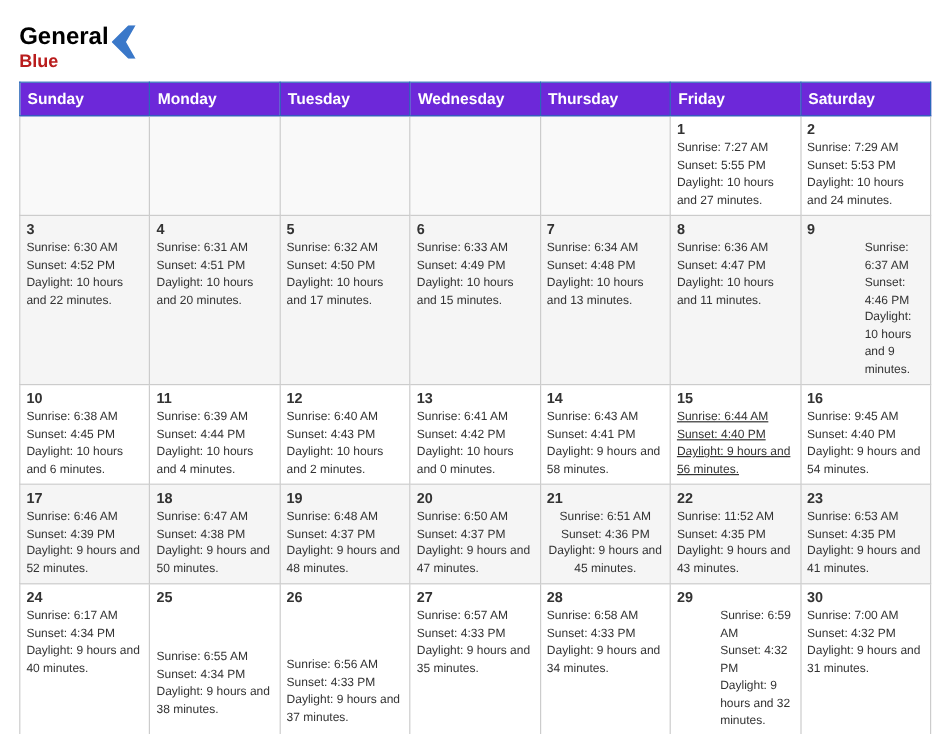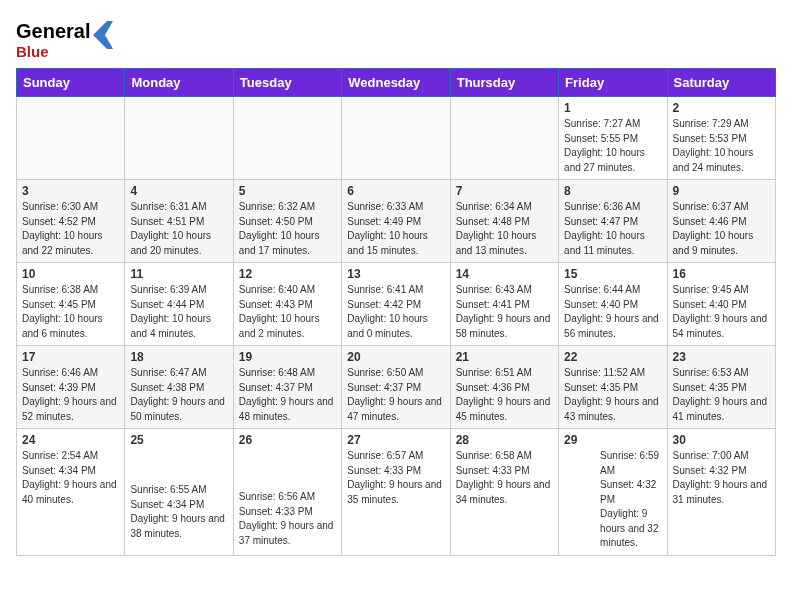--- a/index.html
+++ b/index.html
@@ -164,21 +164,21 @@
 Daylight: 10 hours and 13 minutes.</div>
         </td>
         <td>
           <span class="day-num">8</span>
           <div class="day-info" style="white-space: pre-line;">Sunrise: 6:36 AM
 Sunset: 4:47 PM
 Daylight: 10 hours and 11 minutes.</div>
         </td>
         <td>
           <span class="day-num">9</span>
-          <div class="day-info" style="white-space: pre-line;">Sunrise: 6:37 AM
+          <div class="day-info" style="white-space: pre-line; margin-left: 48px;">Sunrise: 6:37 AM
 Sunset: 4:46 PM
 Daylight: 10 hours and 9 minutes.</div>
         </td>
       </tr>
       <tr>
         <td>
           <span class="day-num">10</span>
           <div class="day-info" style="white-space: pre-line;">Sunrise: 6:38 AM
 Sunset: 4:45 PM
 Daylight: 10 hours and 6 minutes.</div>
@@ -202,21 +202,21 @@
 Daylight: 10 hours and 0 minutes.</div>
         </td>
         <td>
           <span class="day-num">14</span>
           <div class="day-info" style="white-space: pre-line;">Sunrise: 6:43 AM
 Sunset: 4:41 PM
 Daylight: 9 hours and 58 minutes.</div>
         </td>
         <td>
           <span class="day-num">15</span>
-          <div class="day-info" style="white-space: pre-line;">Sunrise: 6:44 AM
+          <div class="day-info" style="white-space: pre-line; text-decoration: underline;">Sunrise: 6:44 AM
 Sunset: 4:40 PM
 Daylight: 9 hours and 56 minutes.</div>
         </td>
         <td>
           <span class="day-num">16</span>
           <div class="day-info" style="white-space: pre-line;">Sunrise: 9:45 AM
 Sunset: 4:40 PM
 Daylight: 9 hours and 54 minutes.</div>
         </td>
       </tr>
@@ -240,41 +240,41 @@
 Daylight: 9 hours and 48 minutes.</div>
         </td>
         <td>
           <span class="day-num">20</span>
           <div class="day-info" style="white-space: pre-line;">Sunrise: 6:50 AM
 Sunset: 4:37 PM
 Daylight: 9 hours and 47 minutes.</div>
         </td>
         <td>
           <span class="day-num">21</span>
-          <div class="day-info" style="white-space: pre-line;">Sunrise: 6:51 AM
+          <div class="day-info" style="white-space: pre-line; text-align: center;">Sunrise: 6:51 AM
 Sunset: 4:36 PM
 Daylight: 9 hours and 45 minutes.</div>
         </td>
         <td>
           <span class="day-num">22</span>
           <div class="day-info" style="white-space: pre-line;">Sunrise: 11:52 AM
 Sunset: 4:35 PM
 Daylight: 9 hours and 43 minutes.</div>
         </td>
         <td>
           <span class="day-num">23</span>
           <div class="day-info" style="white-space: pre-line;">Sunrise: 6:53 AM
 Sunset: 4:35 PM
 Daylight: 9 hours and 41 minutes.</div>
         </td>
       </tr>
       <tr>
         <td>
           <span class="day-num">24</span>
-          <div class="day-info" style="white-space: pre-line;">Sunrise: 2:54 AM
+          <div class="day-info" style="white-space: pre-line;">Sunrise: 6:17 AM
 Sunset: 4:34 PM
 Daylight: 9 hours and 40 minutes.</div>
         </td>
         <td>
           <span class="day-num">25</span>
           <div class="day-info" style="white-space: pre-line; margin-top: 36px;">Sunrise: 6:55 AM
 Sunset: 4:34 PM
 Daylight: 9 hours and 38 minutes.</div>
         </td>
         <td>

